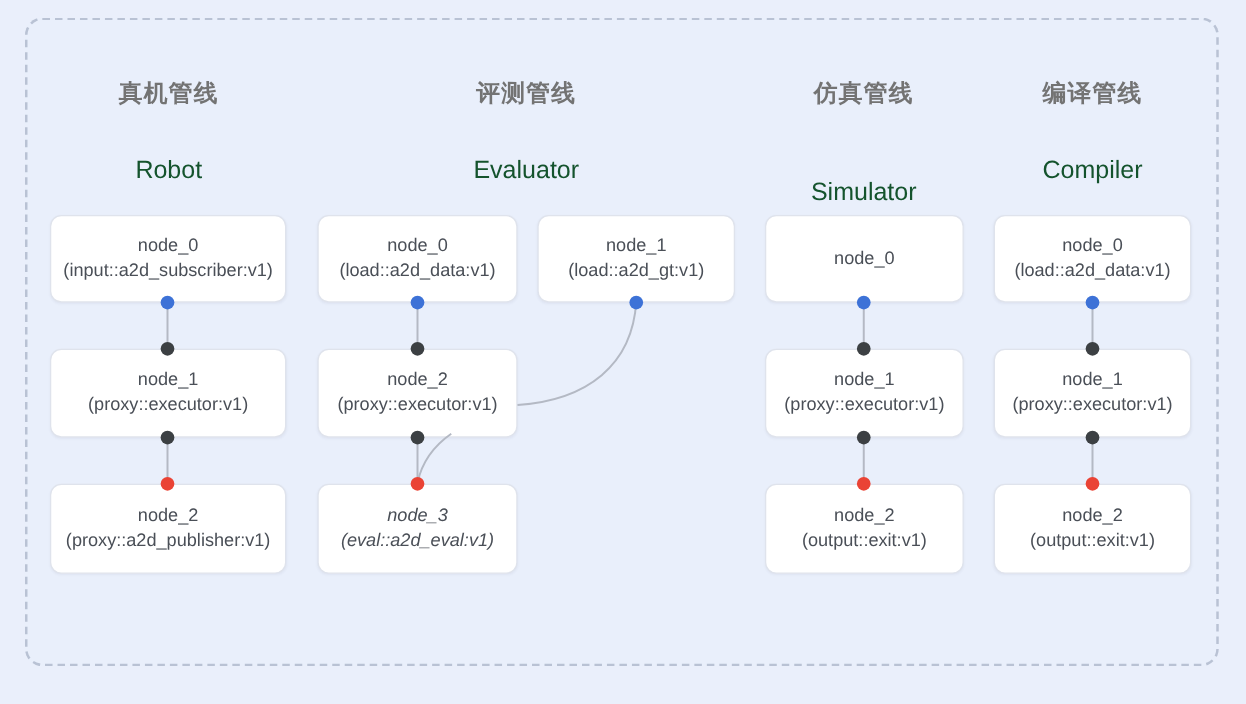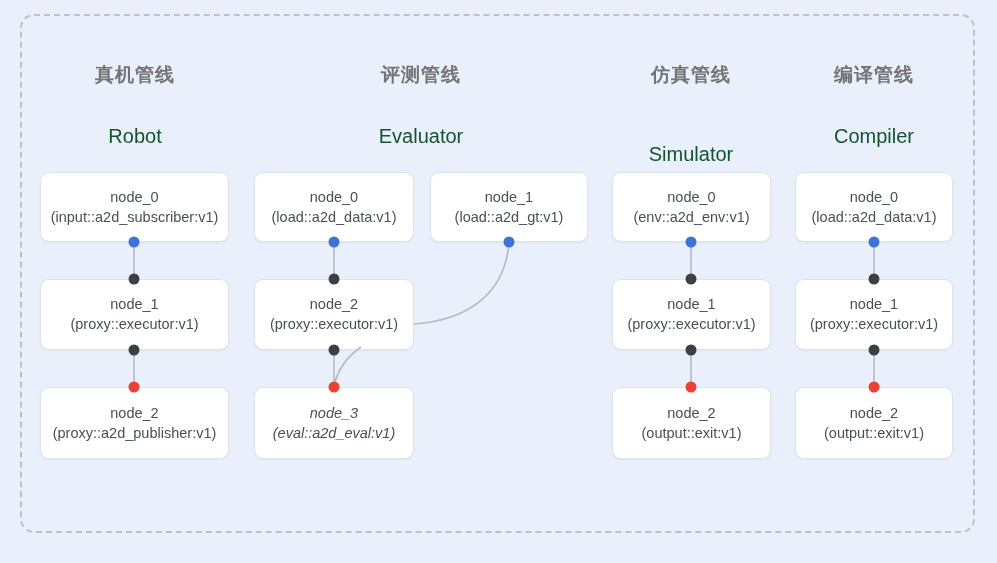--- a/index.html
+++ b/index.html
@@ -162,21 +162,20 @@
     <div class="node-title">node_3</div>
     <div class="node-sub">(eval::a2d_eval:v1)</div>
   </div>
   <div class="port port-out" style="left:334px; top:387px;"></div>
 
   <div class="header-cn" style="left:596px; top:62px; width:190px;">仿真管线</div>
   <div class="header-en" style="left:596px; top:143px; width:190px;">Simulator</div>
 
   <div class="node-box" style="left:612px; top:172px; width:159px; height:70px;">
     <div class="node-title">node_0</div>
-    <div class="node-sub">(env::a2d_env:v1)</div>
   </div>
   <div class="port port-in" style="left:691px; top:242px;"></div>
 
   <div class="node-box" style="left:612px; top:279px; width:159px; height:71px;">
     <div class="node-title">node_1</div>
     <div class="node-sub">(proxy::executor:v1)</div>
   </div>
   <div class="port port-mid" style="left:691px; top:279px;"></div>
   <div class="port port-mid" style="left:691px; top:350px;"></div>
 

